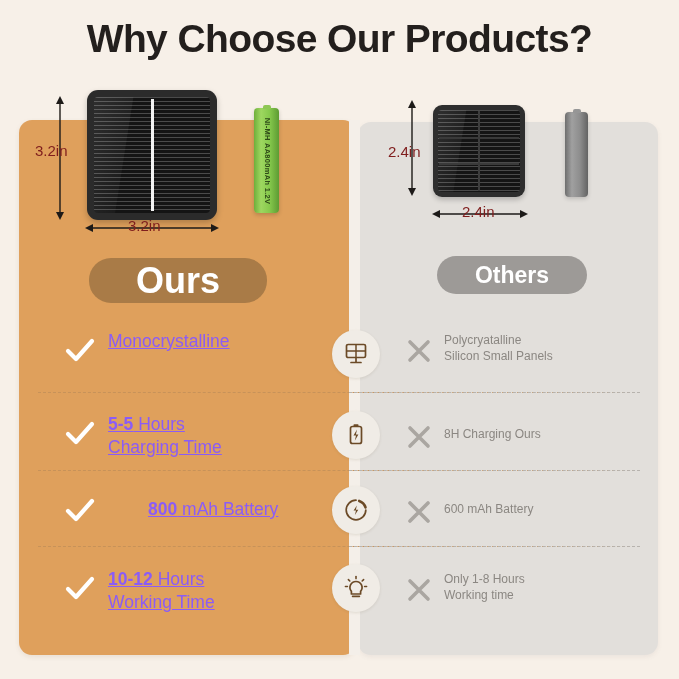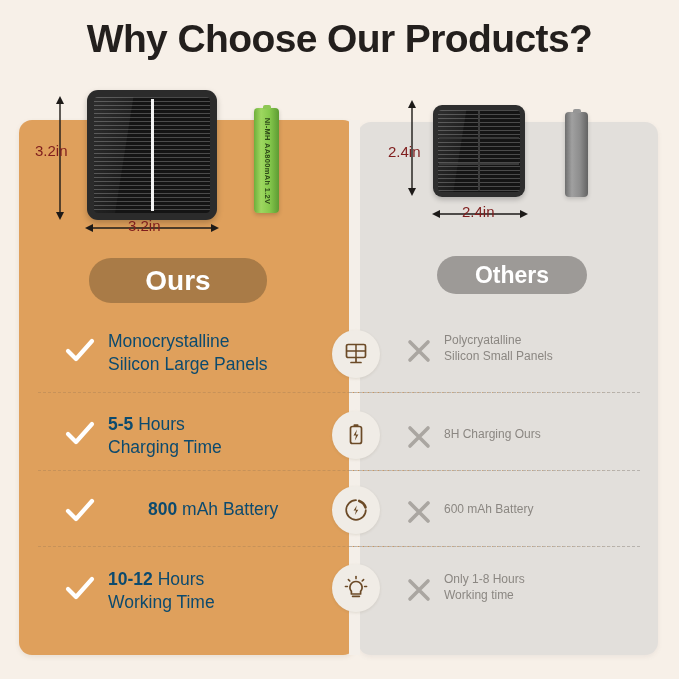--- a/index.html
+++ b/index.html
@@ -202,21 +202,21 @@
     text-align: center;
     color: #ffffff;
     font-weight: 700;
   }
   #ours-pill {
     left: 89px;
     top: 258px;
     width: 178px;
     height: 45px;
     line-height: 45px;
-    font-size: 28px;
+    font-size: 36px;
     background: #a97b47;
   }
   #others-pill {
     left: 437px;
     top: 256px;
     width: 150px;
     height: 38px;
     line-height: 38px;
     font-size: 23px;
     background: #9d9a97;
@@ -241,23 +241,24 @@
 
   .feat-check, .feat-cross {
     position: absolute;
     width: 34px; height: 34px;
   }
   .feat-text {
     position: absolute;
     line-height: 1.32;
   }
   .feat-text.ours {
-    color: #0c4a6e;
+    color: #8b5cf6;
     font-size: 17.5px;
     font-weight: 500;
+    text-decoration: underline;
   }
   .feat-text.ours .strong { font-weight: 700; }
   .feat-text.others {
     color: #8b8782;
     font-size: 12px;
     font-weight: 400;
   }
 
   .badge {
     position: absolute;
@@ -355,21 +356,20 @@
       <div class="right-seg"></div>
     </div>
 
   <div class="feat-check" style="left:63px; top:334px;">
     <svg width="34" height="34" viewBox="0 0 34 34">
       <path d="M5 17 L13 25 L29 7" fill="none" stroke="#ffffff" stroke-width="4.2" stroke-linecap="round" stroke-linejoin="round"></path>
     </svg>
   </div>
   <div class="feat-text ours" style="left:108px; top:330px;">
     <div><span>Monocrystalline</span></div>
-    <div><span>Silicon Large Panels</span></div>
   </div>
 
   <div class="badge" style="left:332px; top:330px;">
     <svg width="26" height="26" viewBox="0 0 26 26">
       <rect x="3.5" y="3.5" width="19" height="13" rx="1.6" fill="none" stroke="#6b4a27" stroke-width="1.7"></rect>
       <line x1="13" y1="3.5" x2="13" y2="16.5" stroke="#6b4a27" stroke-width="1.5"></line>
       <line x1="3.5" y1="10" x2="22.5" y2="10" stroke="#6b4a27" stroke-width="1.5"></line>
       <line x1="13" y1="16.5" x2="13" y2="21" stroke="#6b4a27" stroke-width="1.7"></line>
       <line x1="8" y1="21.5" x2="18" y2="21.5" stroke="#6b4a27" stroke-width="1.7" stroke-linecap="round"></line>
     </svg>

